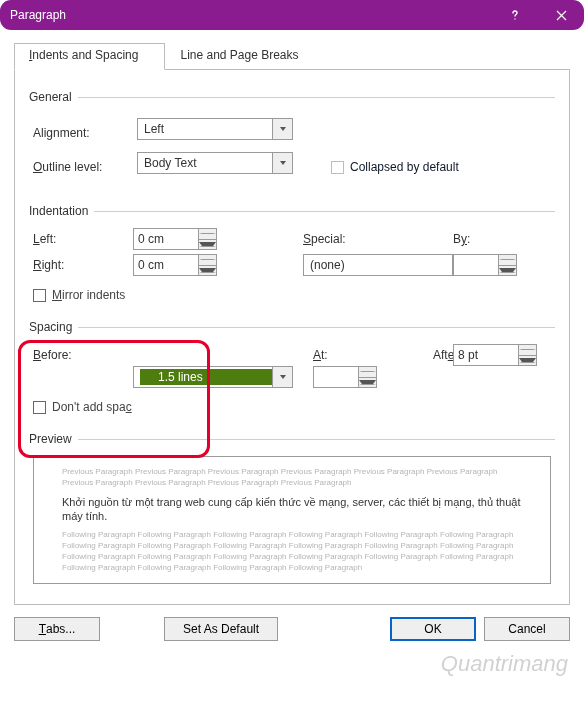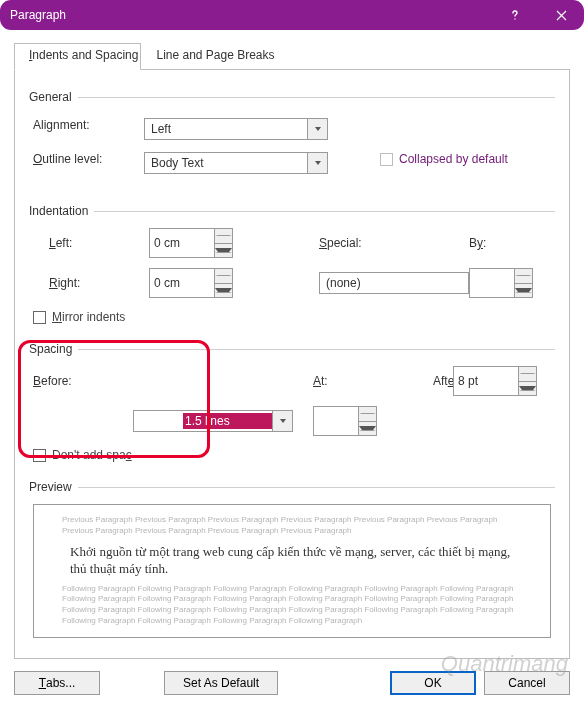--- a/index.html
+++ b/index.html
@@ -4,44 +4,44 @@
 <style>
   * { box-sizing: border-box; font-family: "Segoe UI", Tahoma, sans-serif; }
   body { margin: 0; background: #fff; }
   .window { width: 584px; height: 705px; position: relative; background: #fff; }
   .titlebar { height: 30px; background: #8a1c8f; color: #fff; display: flex; align-items: center; padding-left: 10px; font-size: 12px; border-radius: 11px; }
   .titlebar .spacer { flex: 1; }
   .titbtn { width: 46px; height: 30px; display: flex; align-items: center; justify-content: center; color: #fff; }
   .titbtn svg { stroke: #fff; }
   .client { position: absolute; left: 0; right: 0; top: 30px; bottom: 0; padding: 12px 14px 14px 14px; }
   .tabstrip { display: flex; border-bottom: 1px solid #bcbcbc; height: 28px; }
-  .tab { padding: 4px 2px 0 14px; font-size: 12px; color: #333; border: 1px solid transparent; border-bottom: none; position: relative; top: 1px; }
+  .tab { padding: 4px 26px 0 14px; font-size: 12px; color: #333; border: 1px solid transparent; border-bottom: none; position: relative; top: 1px; }
   .tab.active { border-color: #bcbcbc; background: #fff; border-bottom: 1px solid #fff; }
   .u-letter { text-decoration: underline; }
   .tabbody { border: 1px solid #bcbcbc; border-top: none; padding: 14px 14px 10px 14px; font-size: 12px; color: #333; }
   fieldset { border: none; border-top: 1px solid #cfcfcf; margin: 6px 0 14px 0; padding: 10px 4px 4px 4px; }
   fieldset legend { padding: 0 6px 0 0; font-size: 12px; color: #333; margin-left: -4px; }
-  .row { display: flex; align-items: flex-start; margin: 4px 0 12px 0; gap: 17px; }
+  .row { display: flex; align-items: flex-end; margin: 4px 0 12px 0; gap: 10px; }
   .lab { width: 94px; font-size: 12px; }
-  .sel { width: 184px; height: 22px; border: 1px solid #9a9a9a; background: #fff; display: flex; align-items: center; padding: 0 6px; font-size: 12px; position: relative; }
+  .sel { width: 156px; height: 22px; border: 1px solid #9a9a9a; background: #fff; display: flex; align-items: center; padding: 0 6px; font-size: 12px; position: relative; }
   .dropbtn { position: absolute; right: 0; top: 0; bottom: 0; width: 20px; border-left: 1px solid #9a9a9a; display: flex; align-items: center; justify-content: center; background: #efefef; }
   .chk { width: 13px; height: 13px; border: 1px solid #666; display: inline-block; vertical-align: middle; margin-right: 6px; background: #fff; }
   .chklabel { display: flex; align-items: center; font-size: 12px; color: #444; }
-  .disabled { color: #701a75; }
-  .spin { width: 84px; height: 30px; border: 1px solid #9a9a9a; display: flex; align-items: center; position: relative; background: #fff; }
+  .disabled { color: #0f172a; }
+  .spin { width: 84px; height: 22px; border: 1px solid #9a9a9a; display: flex; align-items: center; position: relative; background: #fff; }
   .spin .val { flex: 1; padding: 0 4px; font-size: 12px; }
   .spin .btns { width: 18px; border-left: 1px solid #9a9a9a; display: flex; flex-direction: column; height: 100%; }
   .spin .btns div { flex: 1; background: #efefef; display: flex; align-items: center; justify-content: center; }
   .spin .btns div:first-child { border-bottom: 1px solid #9a9a9a; }
   .spin-narrow { width: 64px; }
-  .grid3 { display: grid; grid-template-columns: 100px 100px 70px 120px 30px 80px; align-items: center; row-gap: 10px; margin-left: 16px; }
-  .grid-sp { display: grid; grid-template-columns: 100px 100px 80px 120px 20px 80px; align-items: center; row-gap: 10px; }
-  .hilite { background: #be185d; color: #fff; padding: 1px 2px; display: inline-block; width: 100%; margin-left: 43px; }
+  .grid3 { display: grid; grid-template-columns: 100px 100px 70px 120px 30px 80px; align-items: center; row-gap: 4px; }
+  .grid-sp { display: grid; grid-template-columns: 100px 100px 80px 120px 20px 80px; align-items: center; }
+  .hilite { background: #4d7c0f; color: #fff; padding: 1px 18px; display: inline-block; width: 100%; }
   .preview-box { border: 1px solid #9a9a9a; padding: 10px 28px; font-size: 8px; color: #b5b5b5; line-height: 1.35; }
-  .preview-box .main { color: #333; font-size: 13px; margin: 6px 8px; font-family: Liberation Serif, serif; }
+  .preview-box .main { color: #333; font-size: 11px; margin: 6px 0; }
   .btnrow { display: flex; gap: 8px; margin-top: 12px; align-items: center; }
   .btn { height: 24px; min-width: 86px; border: 1px solid #9a9a9a; background: #efefef; font-size: 12px; display: flex; align-items: center; justify-content: center; padding: 0 18px; }
   .btn.default { border: 1px solid #0a64c8; outline: 1px solid #0a64c8; outline-offset: -2px; }
   .redbox { position: absolute; border: 3px solid #e4002b; border-radius: 12px; pointer-events: none; }
   .watermark { position: absolute; right: 16px; bottom: 28px; font-size: 22px; color: rgba(140,140,140,0.4); font-style: italic; pointer-events: none; }
   .arrow-up { width:0;height:0;border-left:3px solid transparent;border-right:3px solid transparent;border-bottom:4px solid #555;}
   .arrow-dn { width:0;height:0;border-left:3px solid transparent;border-right:3px solid transparent;border-top:4px solid #555;}
 </style>
 </head>
 <body>

